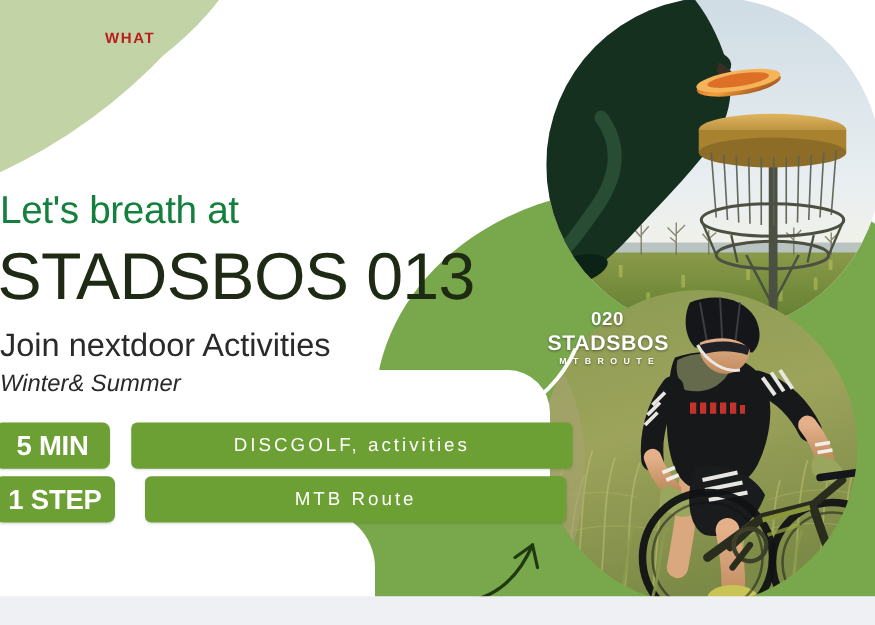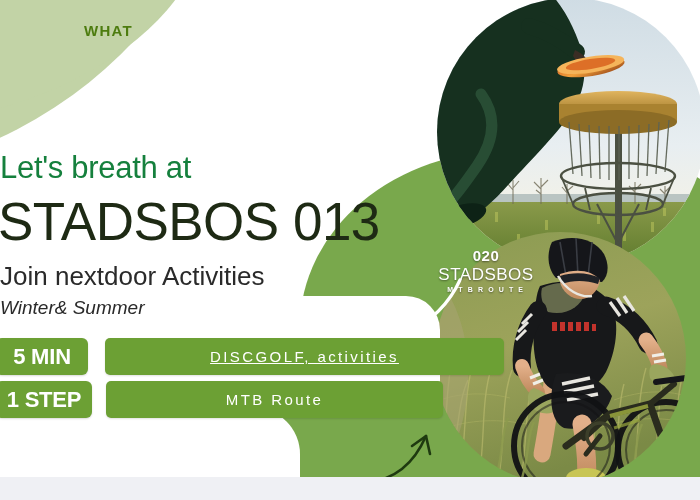--- a/index.html
+++ b/index.html
@@ -88,29 +88,29 @@
     position:absolute;
     left:438px; top:248px;
     width:96px;
     text-align:center;
     color:#ffffff;
     text-shadow:0 1px 2px rgba(0,0,0,.45);
     pointer-events:none;
     line-height:1;
   }
   .wm-num{font-size:15px;font-weight:700;letter-spacing:.5px;}
-  .wm-name{font-size:17px;font-weight:400;letter-spacing:.5px;margin-top:3px;}
+  .wm-name{font-size:17px;font-weight:700;letter-spacing:.5px;margin-top:3px;}
   .wm-sub{font-size:7px;font-weight:700;letter-spacing:1.6px;margin-top:3px;}
 
   
   .kicker{
     position:absolute;
     left:84px; top:18px;
-    color:#4d7c0f;
-    font-size:15px;
+    color:#b91c1c;
+    font-size:12px;
     font-weight:700;
     letter-spacing:1.3px;
     line-height:25px;
   }
   .kicker div{white-space:nowrap;}
 
   .lead{
     position:absolute;
     left:0px; top:150px;
     color:#15803d;
@@ -167,22 +167,22 @@
     color:#ffffff;
     border-radius:5px;
     display:flex;
     align-items:center;
     justify-content:center;
     font-size:15px;
     font-weight:500;
     letter-spacing:2.4px;
     box-shadow:0 1px 2px rgba(0,0,0,.12);
   }
-  #pill-discgolf{left:105px; top:338px; width:399px; height:37px;text-decoration:underline;}
-  #pill-mtb{     left:106px; top:381px; width:337px; height:37px;}
+  #pill-discgolf{left:105px; top:338px; width:353px; height:37px;}
+  #pill-mtb{     left:116px; top:381px; width:337px; height:37px;}
 
   
   .arrow{position:absolute;}
   #arrow-white{left:372px; top:276px; width:92px; height:74px;}
   #arrow-dark {left:368px; top:424px; width:96px; height:64px;}
 </style>
 </head>
 <body>
 
 <div id="poster">

